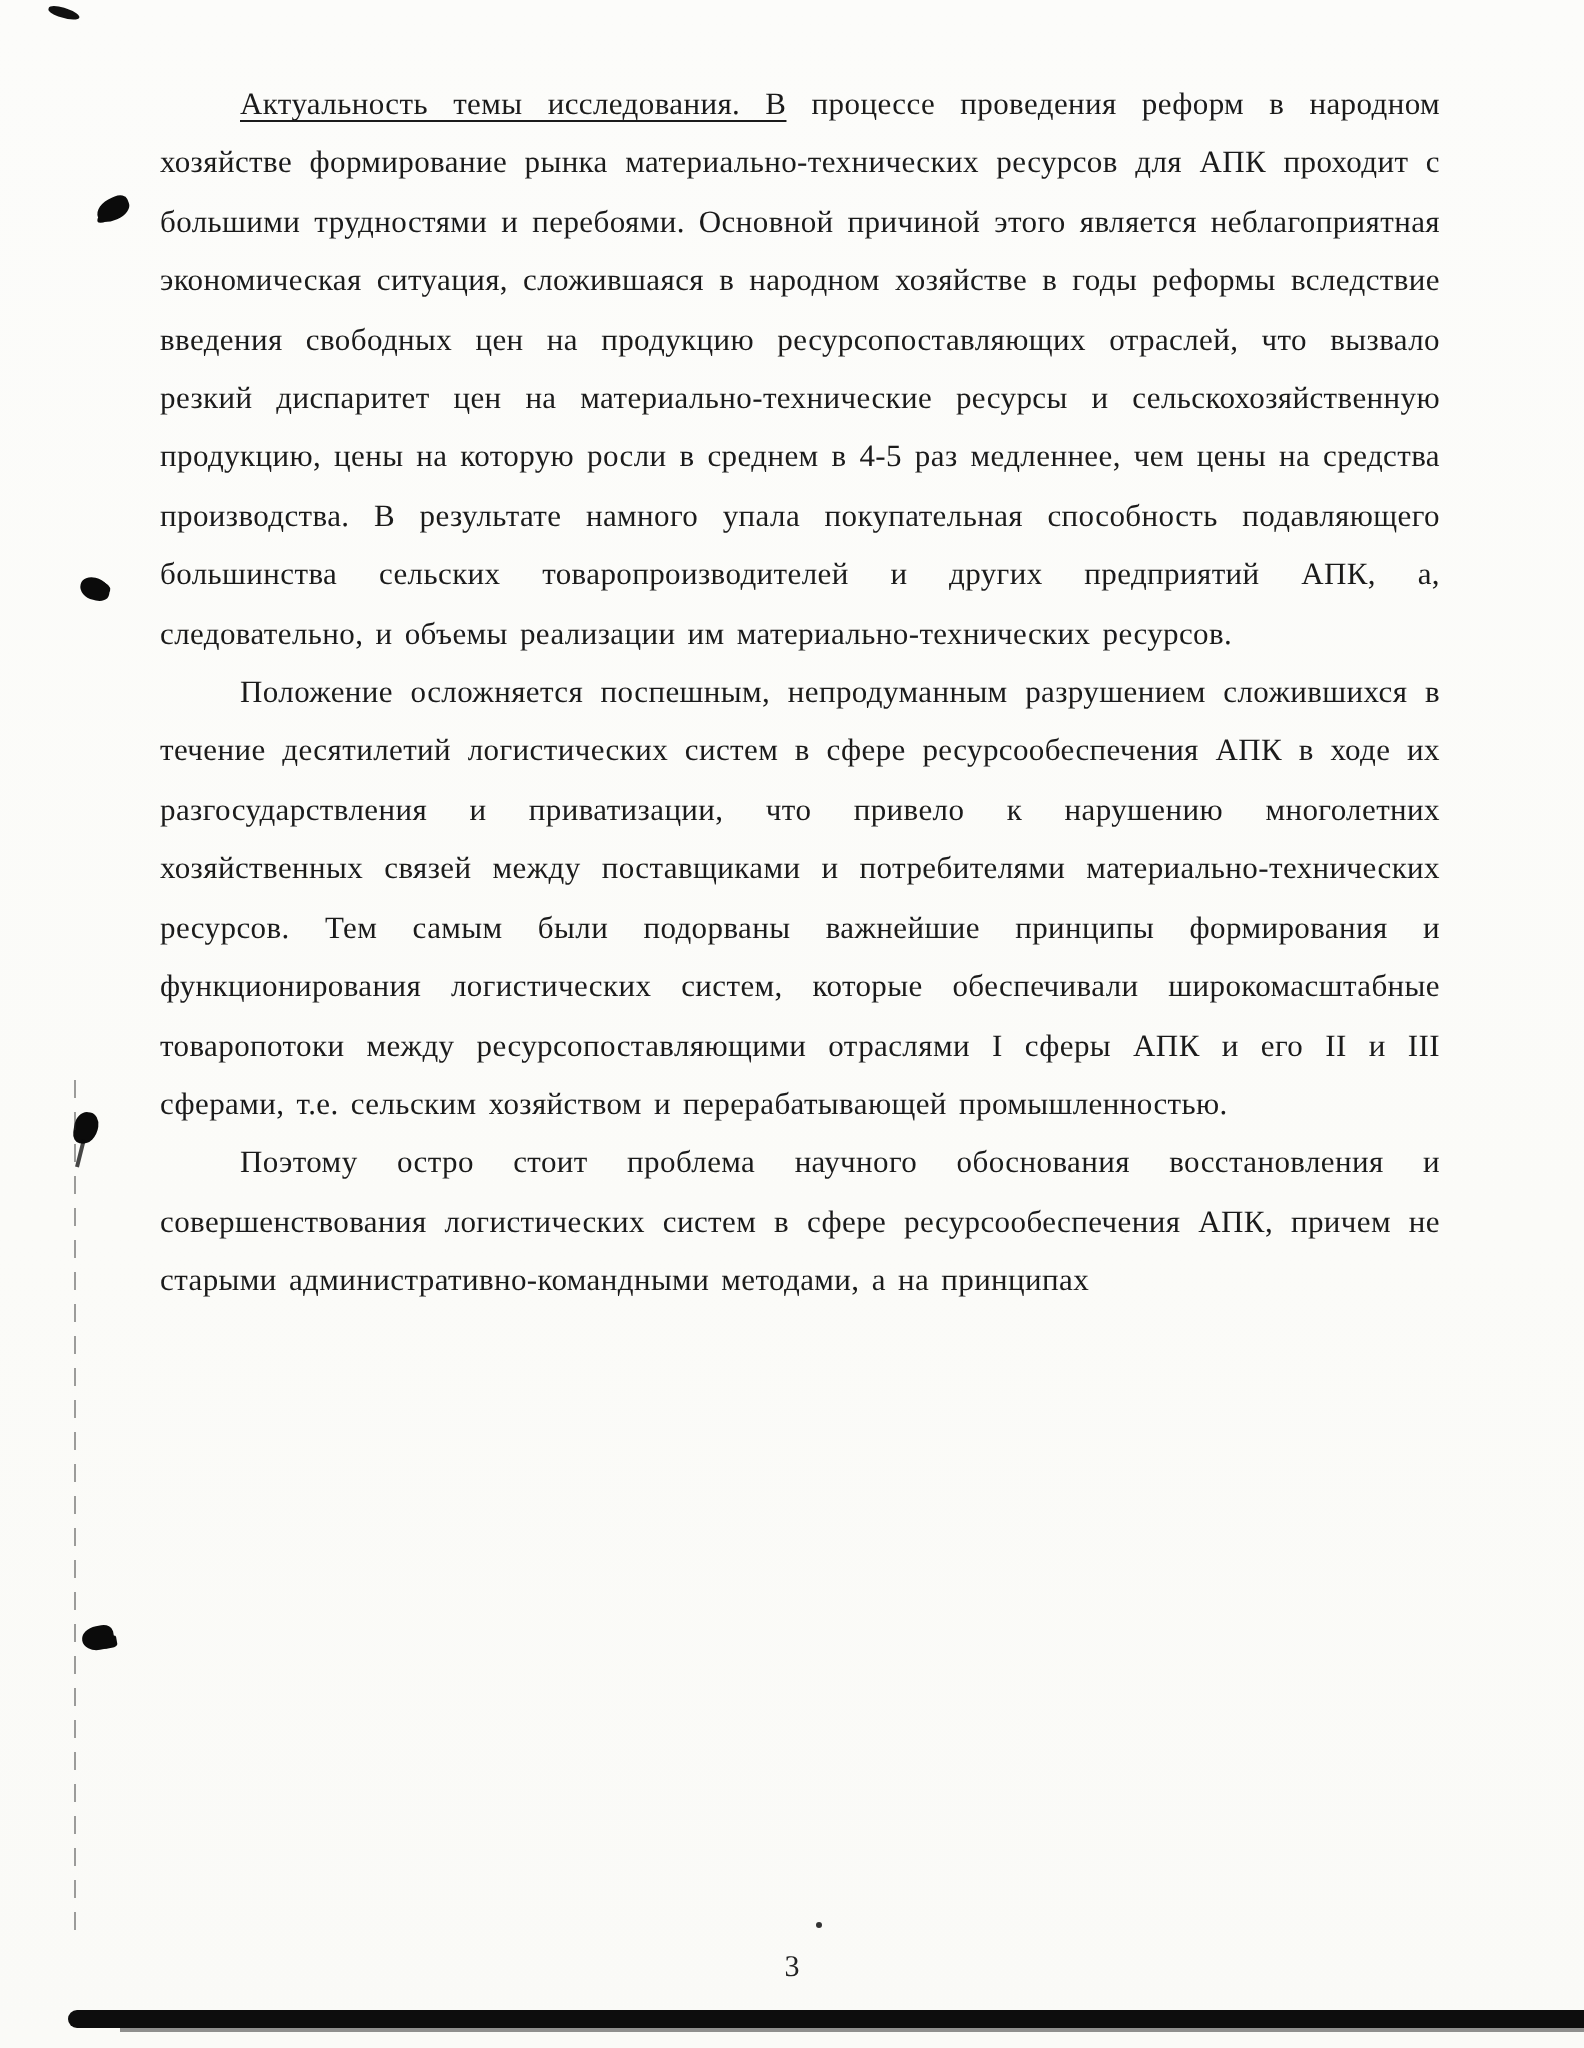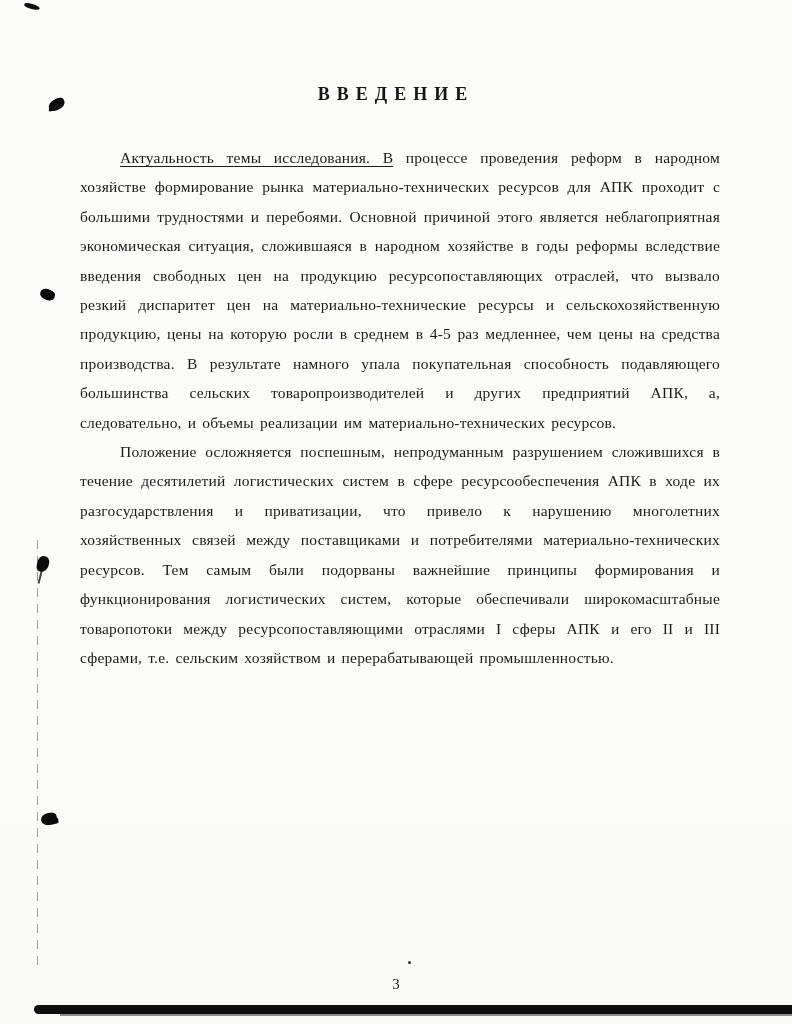--- a/index.html
+++ b/index.html
@@ -122,22 +122,22 @@
   <div class="artifact corner-mark"></div>
   <div class="artifact blob blob-1"></div>
   <div class="artifact blob blob-2"></div>
   <div class="artifact blob blob-3"></div>
   <div class="artifact blob blob-4"></div>
   <div class="artifact left-edge-line"></div>
   <div class="artifact stray-dot"></div>
   <div class="artifact bottom-bar"></div>
   <div class="artifact bottom-bar-shadow"></div>
 
-  <h1 class="doc-title">ВВЕДЕНИЕ</h1>
 
   <div class="doc-body">
     <p><span class="underlined">Актуальность темы исследования. В</span><span> процессе проведения реформ в народном хозяйстве формирование рынка материально-технических ресурсов для АПК проходит с большими трудностями и перебоями. Основной причиной этого является неблагоприятная экономическая ситуация, сложившаяся в народном хозяйстве в годы реформы вследствие введения свободных цен на продукцию ресурсопоставляющих отраслей, что вызвало резкий диспаритет цен на материально-технические ресурсы и сельскохозяйственную продукцию, цены на которую росли в среднем в 4-5 раз медленнее, чем цены на средства производства. В результате намного упала покупательная способность подавляющего большинства сельских товаропроизводителей и других предприятий АПК, а, следовательно, и объемы реализации им материально-технических ресурсов.</span></p>
     <p>Положение осложняется поспешным, непродуманным разрушением сложившихся в течение десятилетий логистических систем в сфере ресурсообеспечения АПК в ходе их разгосударствления и приватизации, что привело к нарушению многолетних хозяйственных связей между поставщиками и потребителями материально-технических ресурсов. Тем самым были подорваны важнейшие принципы формирования и функционирования логистических систем, которые обеспечивали широкомасштабные товаропотоки между ресурсопоставляющими отраслями I сферы АПК и его II и III сферами, т.е. сельским хозяйством и перерабатывающей промышленностью.</p>
+    <p>Поэтому остро стоит проблема научного обоснования восстановления и совершенствования логистических систем в сфере ресурсообеспечения АПК, причем не старыми административно-командными методами, а на принципах</p>
   </div>
 
   <div class="page-number">3</div>
 
 </div>
 
 </body></html>

